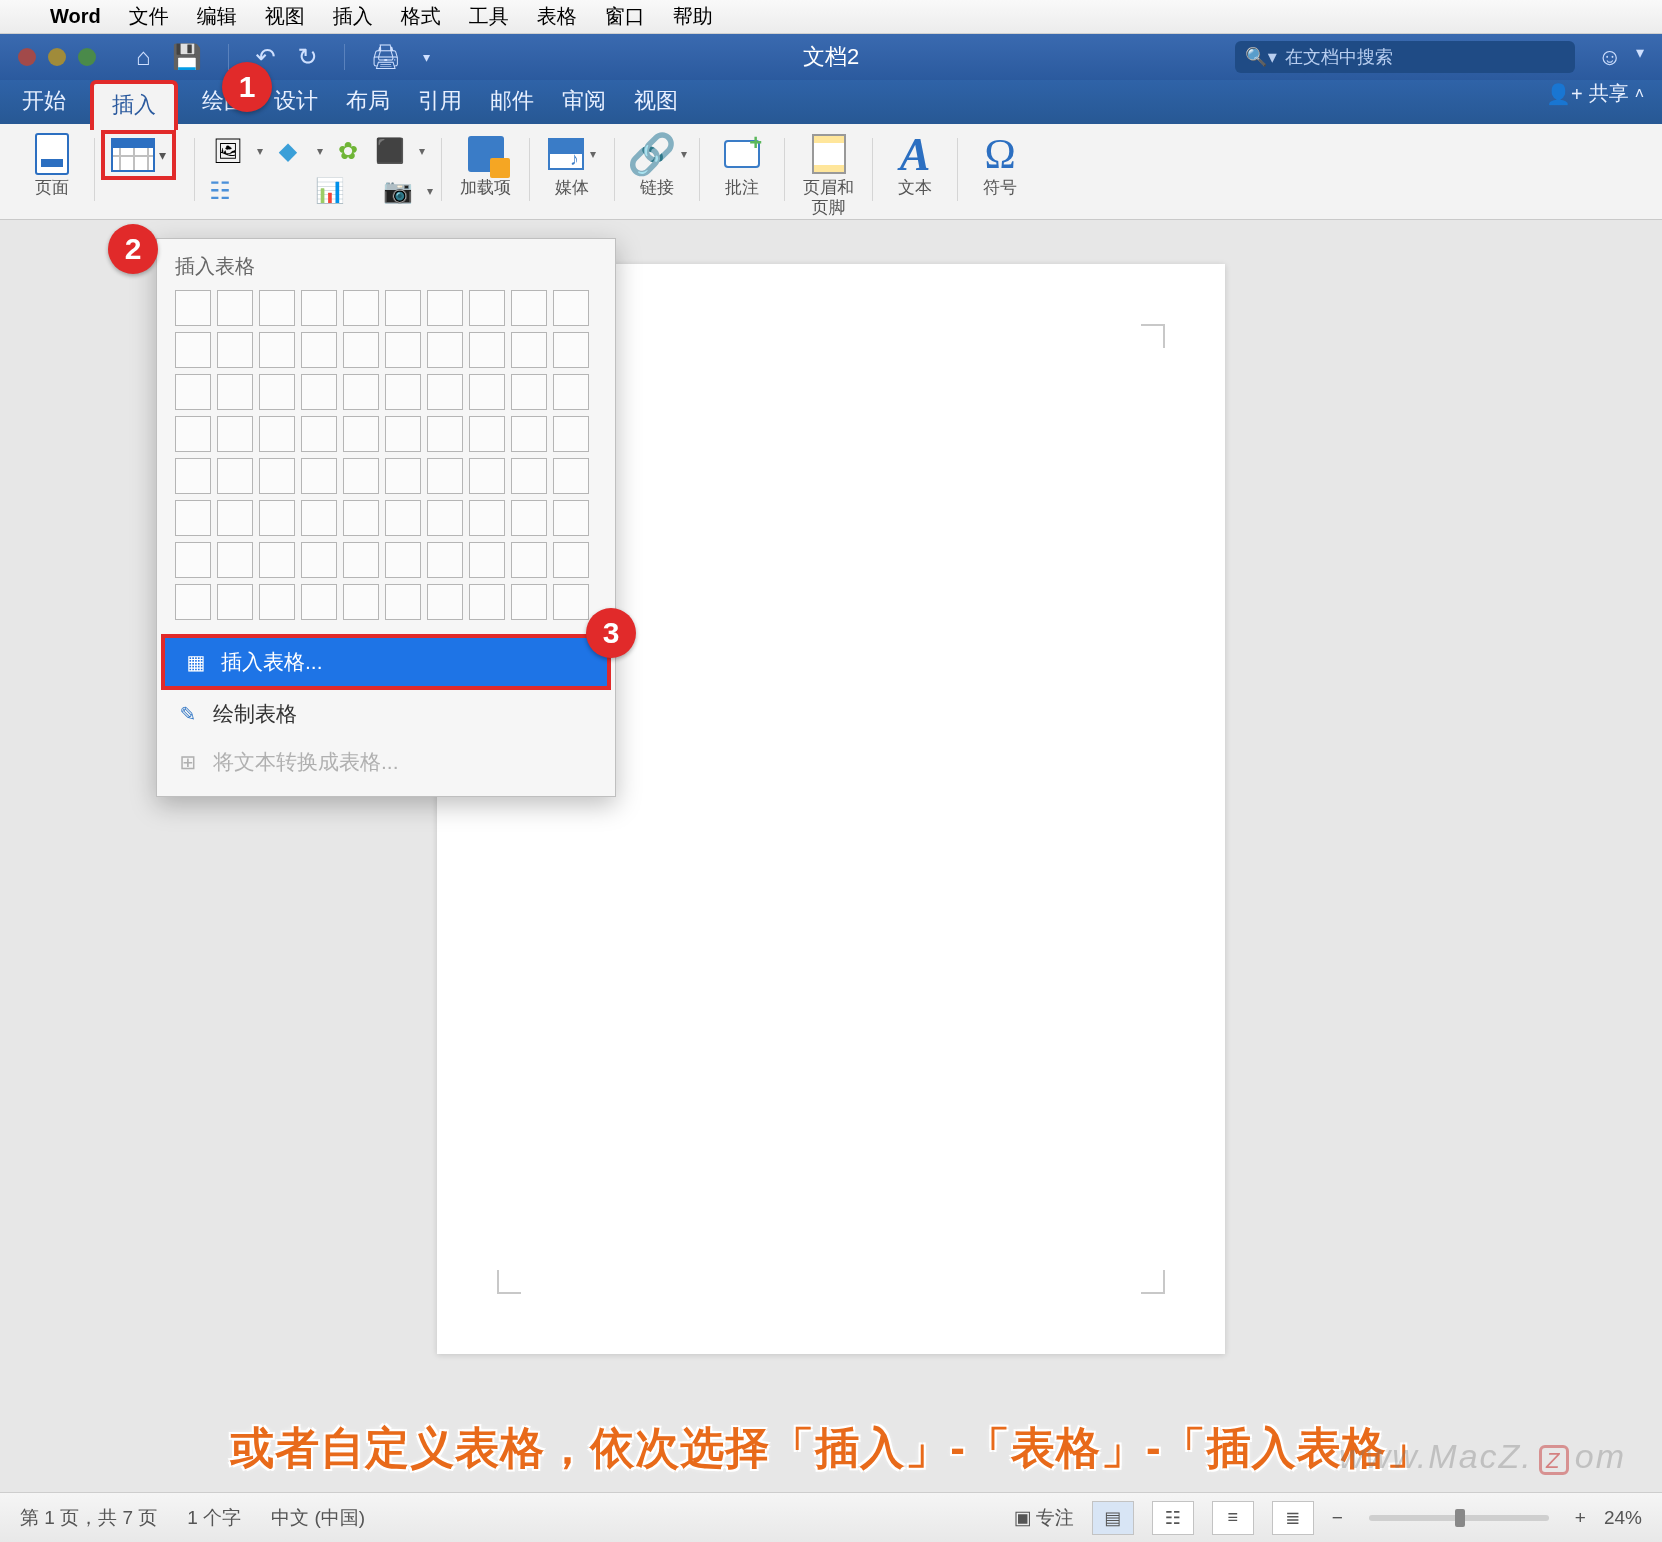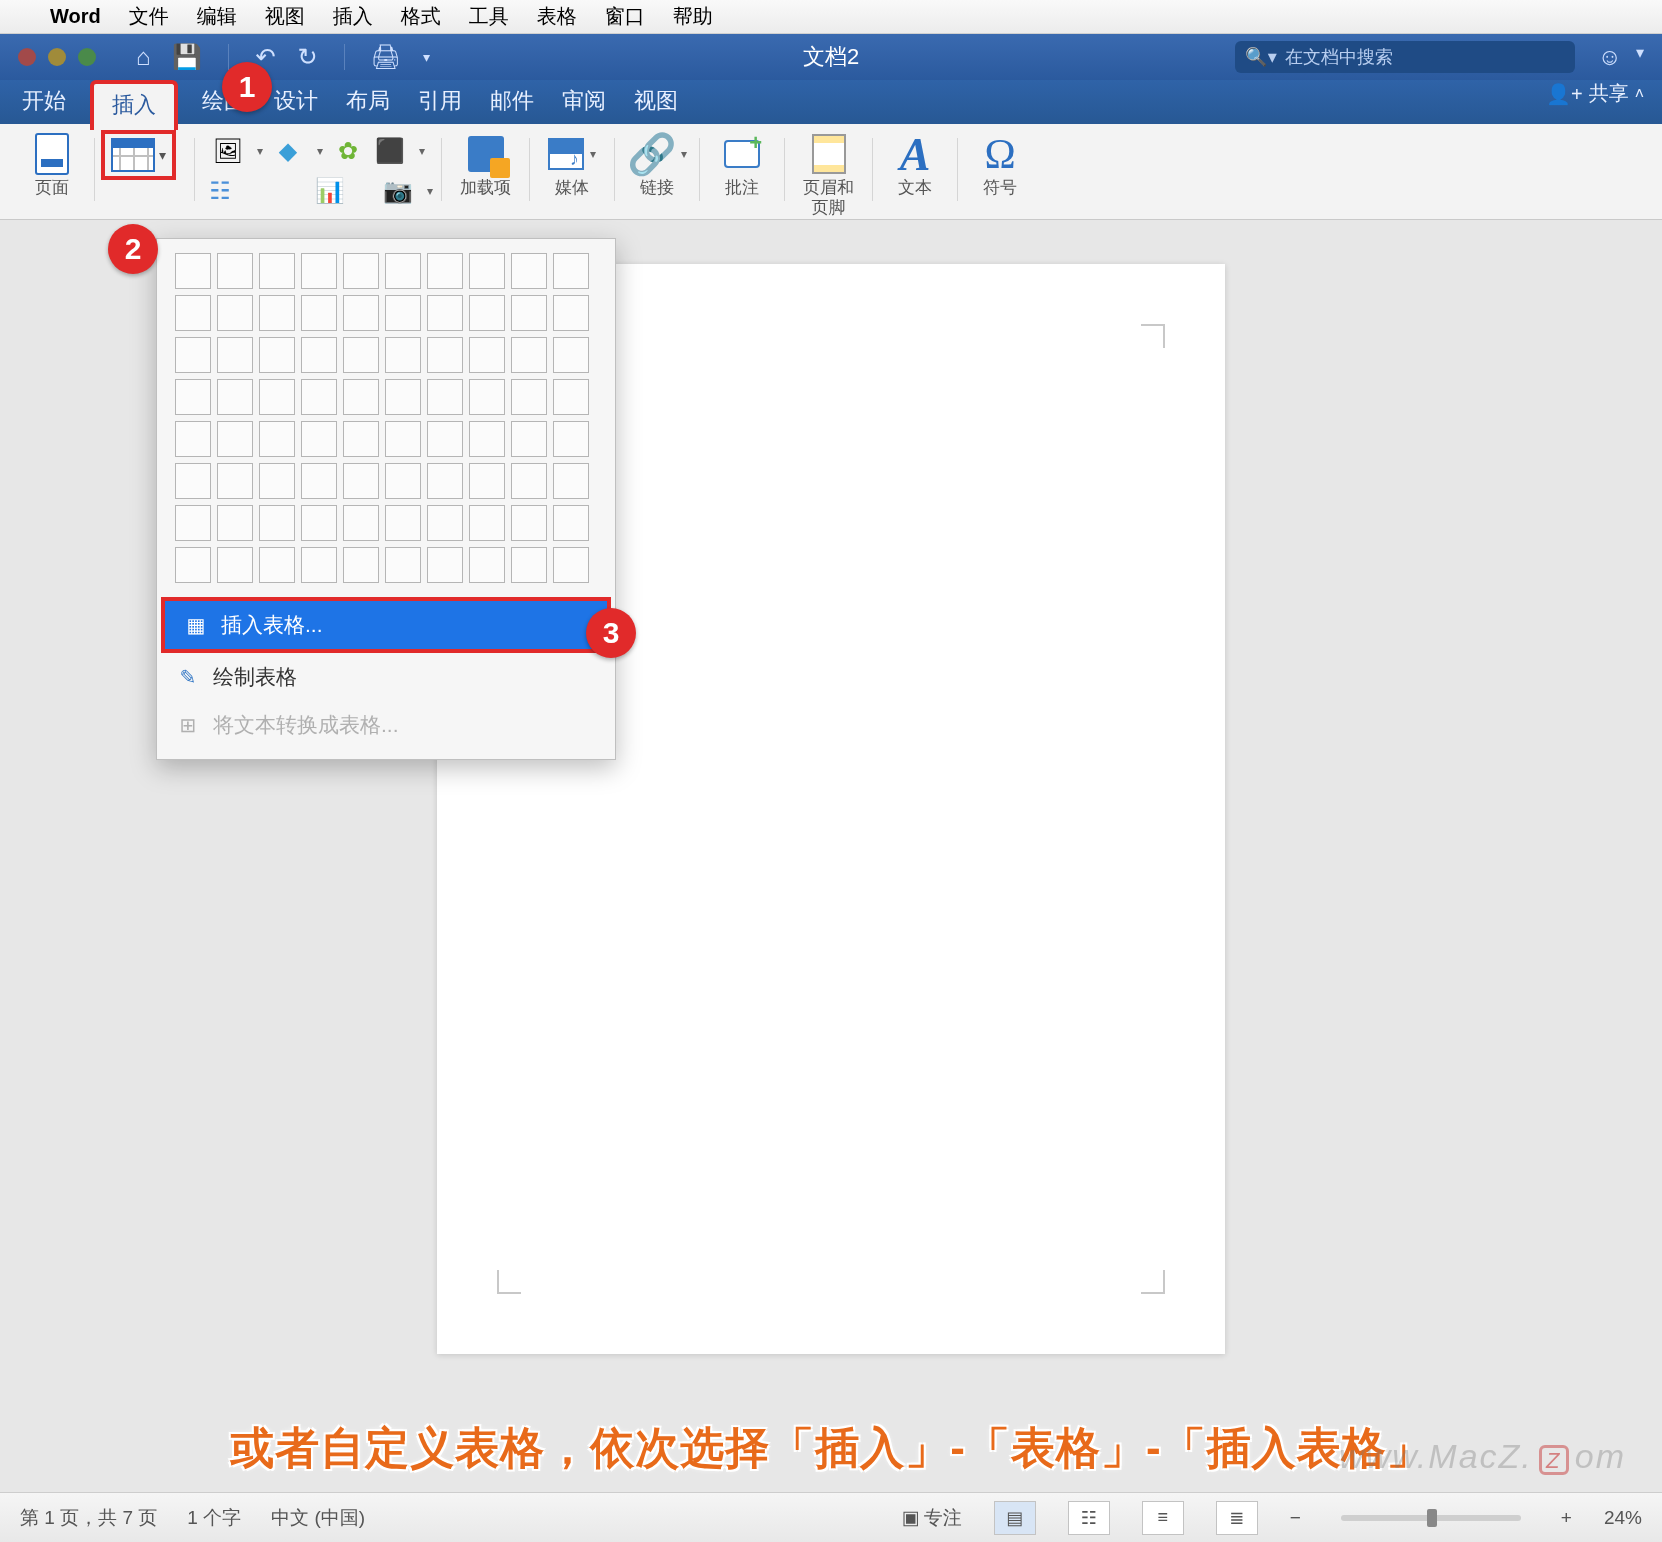--- a/index.html
+++ b/index.html
@@ -85,21 +85,21 @@
 .grid .cell { border:1px solid #b5b5b5; background:#fbfbfb; }
 .menu-item { display:flex; align-items:center; gap:12px; padding:10px 18px; font-size:21px; color:#333; }
 .menu-item .mi-icon { width:26px; display:flex; justify-content:center; font-size:20px; color:#3a7cc7; }
 .menu-item.hot { background:#1e74e6; color:#fff; border:4px solid #e12a2a; margin:0 4px; }
 .menu-item.hot .mi-icon { color:#fff; }
 .menu-item.disabled { color:#b0b0b0; }
 .menu-item.disabled .mi-icon { color:#b0b0b0; }
 
 
 .statusbar { position:absolute; left:0; right:0; bottom:0; height:50px; background:linear-gradient(#f5f5f5,#e8e8e8); border-top:1px solid #cdcdcd; display:flex; align-items:center; font-size:19px; color:#555; padding:0 20px; gap:30px; }
-.statusbar .right { margin-left:auto; display:flex; align-items:center; gap:32px; }
+.statusbar .right { margin-left:auto; display:flex; align-items:center; gap:18px; }
 .viewbtn { width:42px; height:34px; border:1px solid #c3c3c3; background:#fff; display:flex; align-items:center; justify-content:center; font-size:18px; color:#555; }
 .viewbtn.active { background:#d8e5f5; }
 .zoom-slider { width:180px; height:6px; background:#cfcfcf; border-radius:3px; position:relative; margin:0 8px; }
 .zoom-slider .thumb { position:absolute; top:-6px; width:10px; height:18px; background:#888; border-radius:2px; }
 
 
 .overlay-text { position:absolute; bottom:64px; left:0; right:0; text-align:center; font-size:44px; font-weight:800; color:#e86a1a; text-shadow: -2px -2px 0 #fff,2px -2px 0 #fff,-2px 2px 0 #fff,2px 2px 0 #fff,0 0 6px #fff; z-index:40; letter-spacing:1px; }
 .watermark { position:absolute; right:36px; bottom:66px; font-size:34px; color:rgba(120,120,120,.35); z-index:41; letter-spacing:2px;font-style:italic; }
 .watermark .z { display:inline-block; width:30px; height:30px; border:3px solid rgba(200,60,60,.5); color:rgba(200,60,60,.6); border-radius:6px; font-size:22px; text-align:center; line-height:26px; margin:0 6px; }
 </style>
@@ -267,20 +267,21 @@
 <div class="canvas-area">
   <div class="page">
     <div class="corner tl"></div>
     <div class="corner tr"></div>
     <div class="corner bl"></div>
     <div class="corner br2"></div>
   </div>
 </div>
 
 <div class="popover">
+  <div class="popover-title">插入表格</div>
   <div class="grid" id="table-grid">
       <div class="cell"></div>
       <div class="cell"></div>
       <div class="cell"></div>
       <div class="cell"></div>
       <div class="cell"></div>
       <div class="cell"></div>
       <div class="cell"></div>
       <div class="cell"></div>
       <div class="cell"></div>

